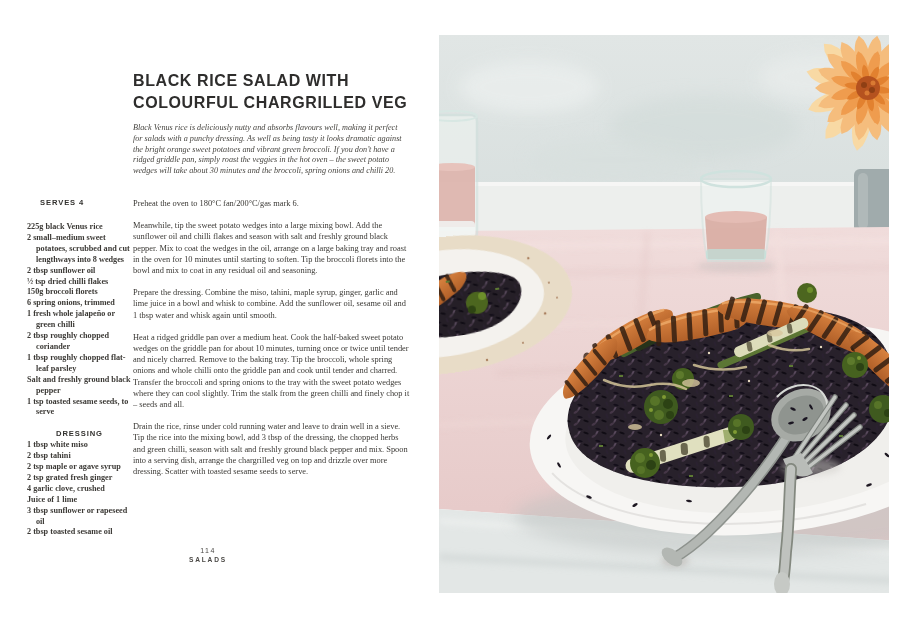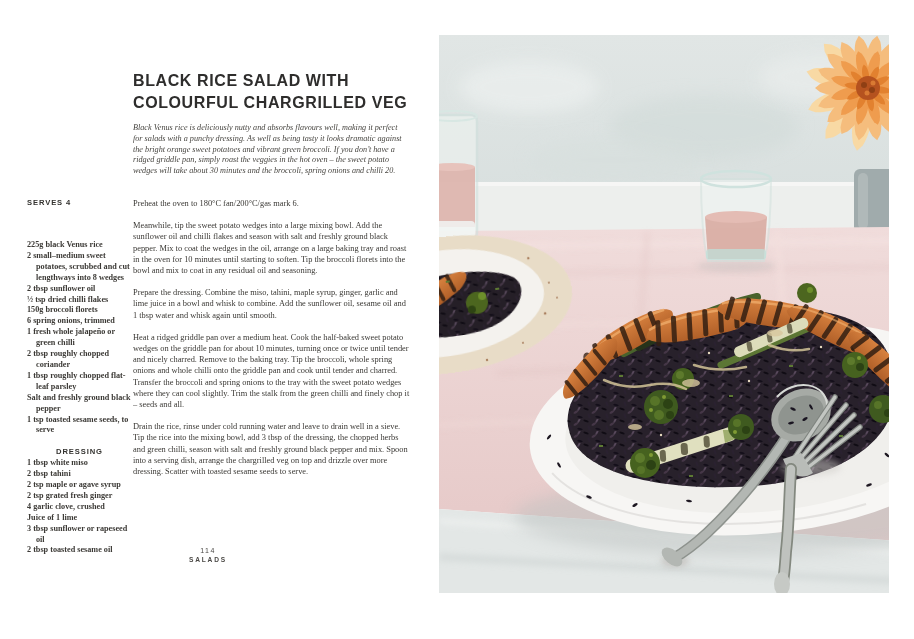--- a/index.html
+++ b/index.html
@@ -4,23 +4,23 @@
 <style>
   html,body{margin:0;padding:0;background:#ffffff;}
   .page{position:relative;width:889px;height:639px;background:#ffffff;overflow:hidden;
         font-family:"Liberation Serif",serif;color:#3a3936;}
   .title{position:absolute;left:133px;top:70px;font-family:"Liberation Sans",sans-serif;
          font-weight:700;font-size:16px;line-height:20px;letter-spacing:.6px;color:#2e2d2c;
          transform:scaleY(1.08);transform-origin:top left;}
   .intro{position:absolute;left:133px;top:123px;width:274px;font-style:italic;
          font-size:8.2px;line-height:10.8px;color:#474540;}
   .kicker{font-family:"Liberation Sans",sans-serif;font-weight:700;font-size:7.6px;
-          letter-spacing:.9px;color:#33322f;}
+          letter-spacing:.9px;color:#33322f;margin-left:13px;}
   .serves{position:absolute;left:27px;top:198px;}
-  .ingredients{position:absolute;left:27px;top:240px;width:105px;
+  .ingredients{position:absolute;left:27px;top:222px;width:105px;
                font-size:8.2px;line-height:10.9px;font-weight:700;color:#3c3a36;}
   .ingredients ul{list-style:none;margin:0;padding:0;}
   .ingredients li{padding-left:9px;text-indent:-9px;}
   .dressing-head{margin:11px 0 0 0;text-align:center;}
   .method{position:absolute;left:133px;top:198px;width:279px;
           font-size:8.4px;line-height:11.2px;color:#3a3834;}
   .method p{margin:0 0 11px 0;}
   .footer{position:absolute;left:133px;top:547px;width:150px;text-align:center;
           font-family:"Liberation Sans",sans-serif;color:#4a4845;}
   .footer .num{font-size:7px;letter-spacing:1.5px;}

